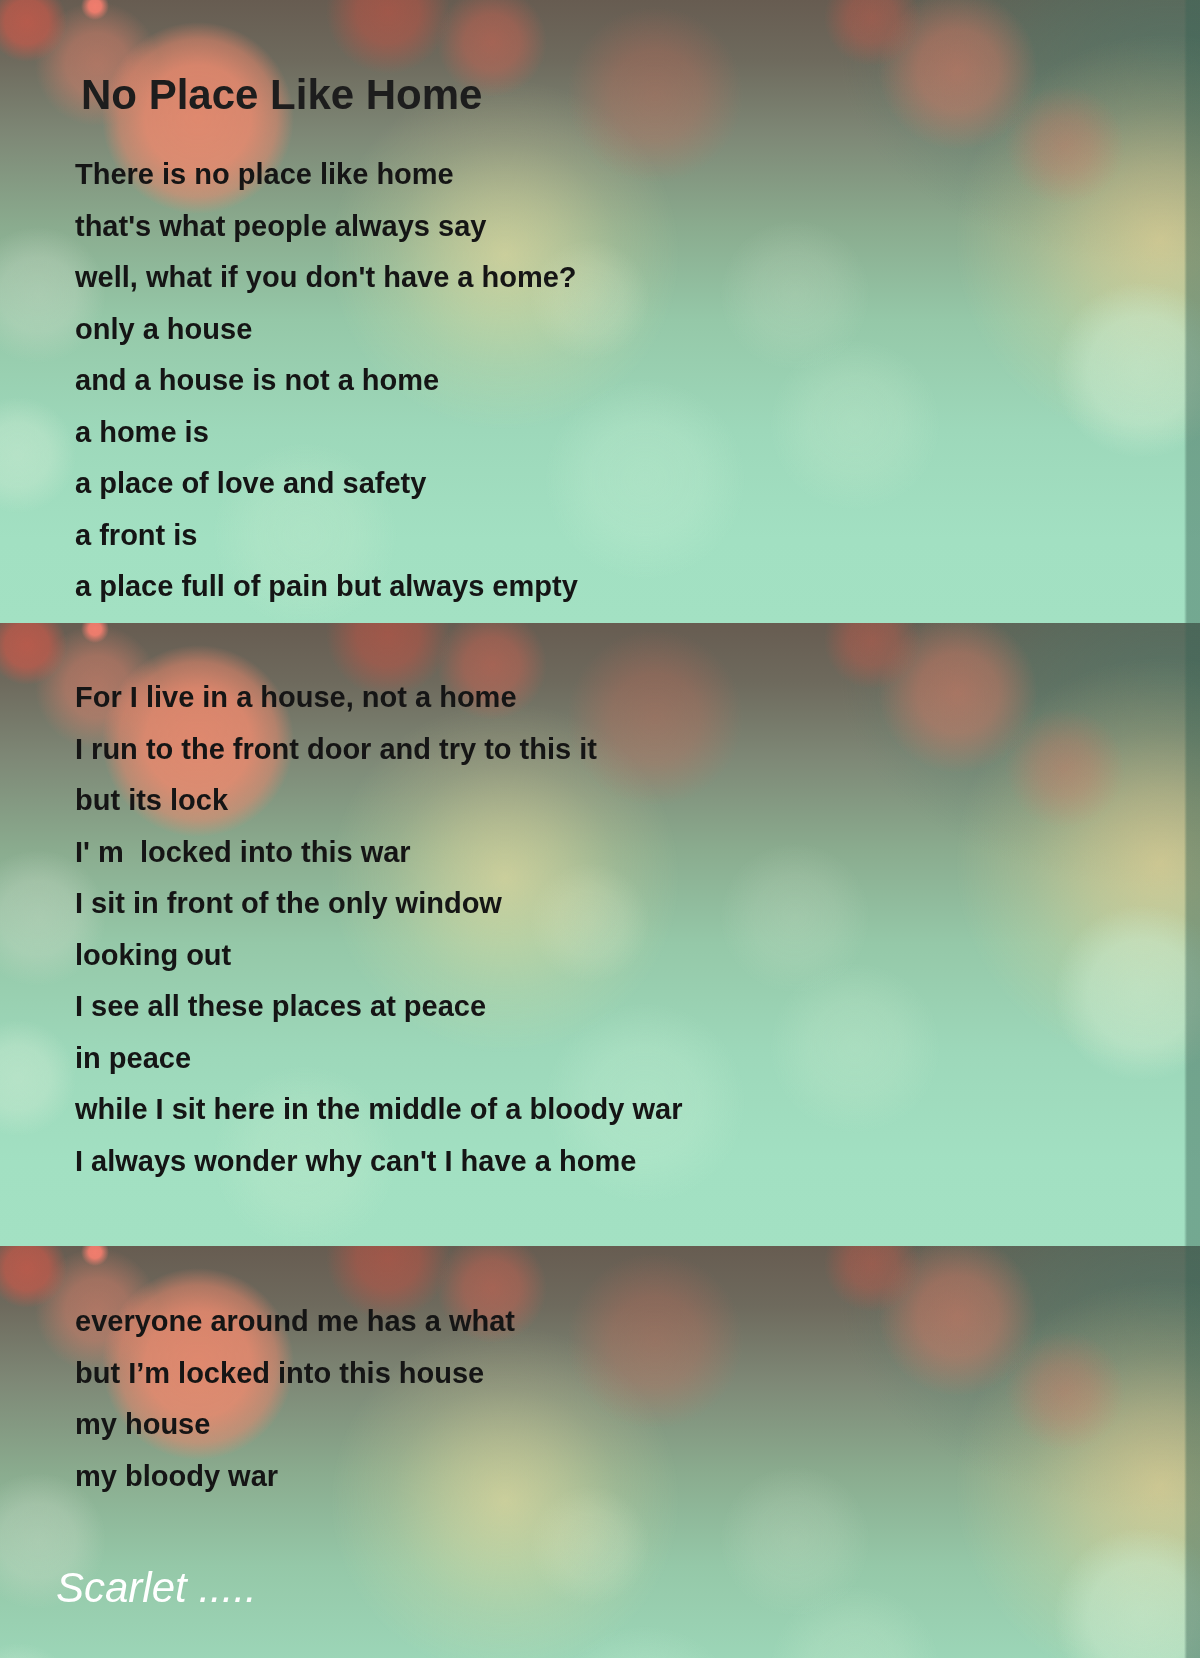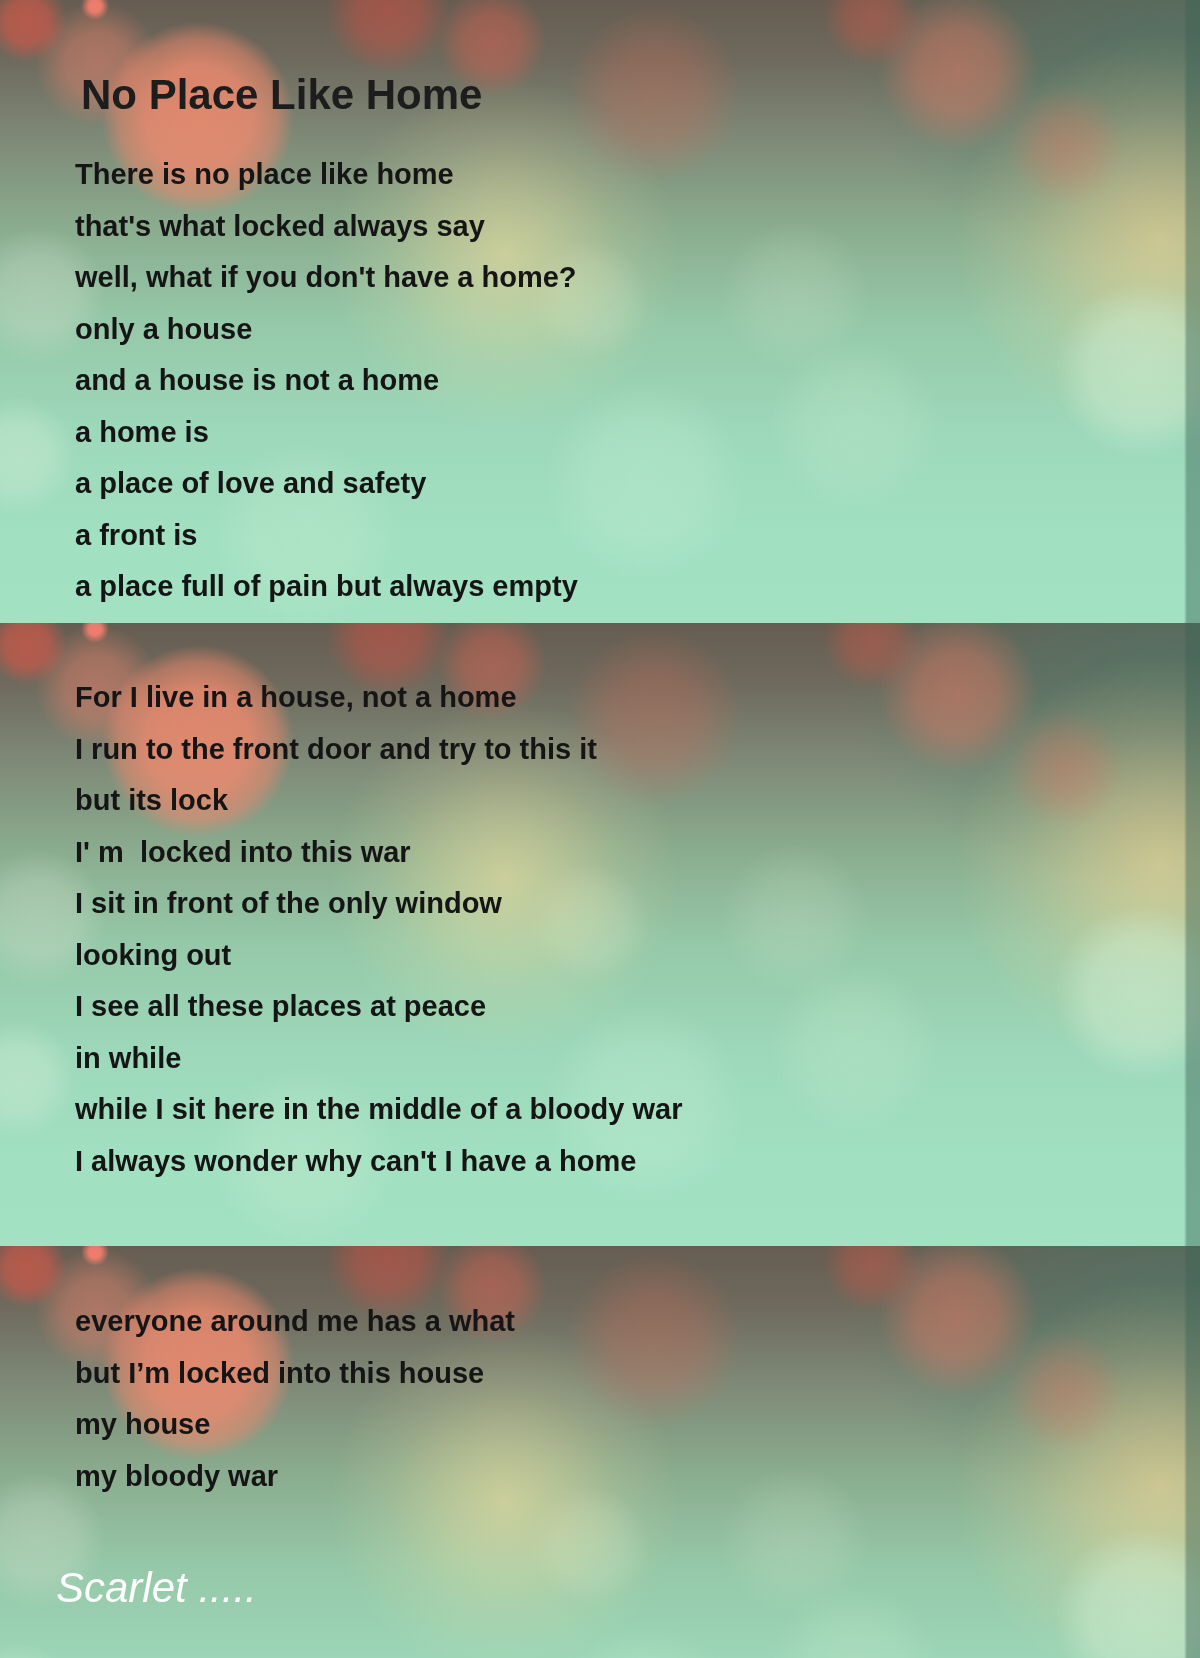--- a/index.html
+++ b/index.html
@@ -89,39 +89,39 @@
 </head>
 <body>
 
 <div class="page">
   <div class="bokeh-bg"></div>
 
   <h1 class="title">No Place Like Home</h1>
 
   <div class="stanza s1">
     <div class="line">There is no place like home</div>
-    <div class="line">that's what locked always say</div>
+    <div class="line">that's what people always say</div>
     <div class="line">well, what if you don't have a home?</div>
     <div class="line">only a house</div>
     <div class="line">and a house is not a home</div>
     <div class="line">a home is</div>
     <div class="line">a place of love and safety</div>
     <div class="line">a front is</div>
     <div class="line">a place full of pain but always empty</div>
   </div>
 
   <div class="stanza s2">
     <div class="line">For I live in a house, not a home</div>
     <div class="line">I run to the front door and try to this it</div>
     <div class="line">but its lock</div>
     <div class="line">I' m  locked into this war</div>
     <div class="line">I sit in front of the only window</div>
     <div class="line">looking out</div>
     <div class="line">I see all these places at peace</div>
-    <div class="line">in while</div>
+    <div class="line">in peace</div>
     <div class="line">while I sit here in the middle of a bloody war</div>
     <div class="line">I always wonder why can't I have a home</div>
   </div>
 
   <div class="stanza s3">
     <div class="line">everyone around me has a what</div>
     <div class="line">but I’m locked into this house</div>
     <div class="line">my house</div>
     <div class="line">my bloody war</div>
   </div>

